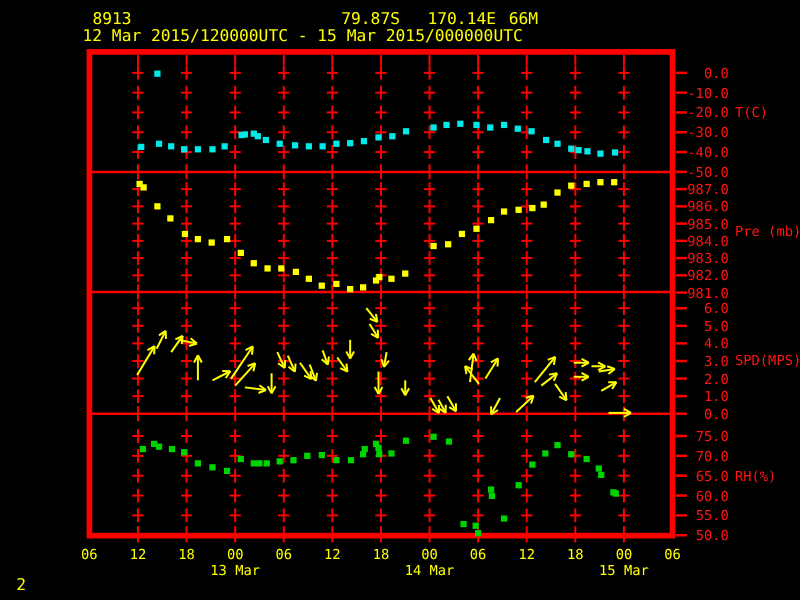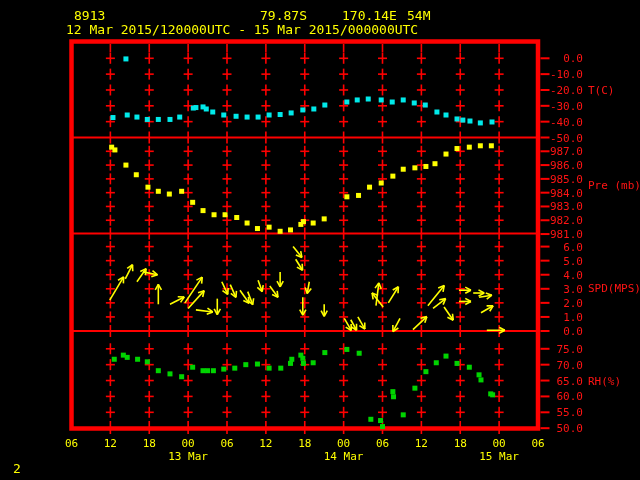--- a/index.html
+++ b/index.html
@@ -9,23 +9,23 @@
   .corner{position:absolute;left:13px;top:461px;color:#ffff00;font-size:13px;}
   svg{position:absolute;left:0;top:0;}
   svg text{font-family:"DejaVu Sans Mono",monospace;}
 </style>
 </head>
 <body>
 
 <div class="screen">
   <div class="hdr">
     <span style="left:74px;top:9px">8913</span>
-    <span style="left:260px;top:9px">79.87S</span>
+    <span style="left:273px;top:9px">79.87S</span>
     <span style="left:342px;top:9px">170.14E</span>
-    <span style="left:407px;top:9px">54M</span>
+    <span style="left:407px;top:9px">66M</span>
     <span style="left:66px;top:23px">12 Mar 2015/120000UTC - 15 Mar 2015/000000UTC</span>
   </div>
 
   <svg id="chart" width="640" height="480">
       <line x1="110.375" y1="44" x2="110.375" y2="52.5" stroke="#ff0000" stroke-width="1.6"></line>
       <line x1="110.375" y1="421" x2="110.375" y2="434" stroke="#ff0000" stroke-width="1.6"></line>
       <line x1="110.375" y1="131.5" x2="110.375" y2="143.5" stroke="#ff0000" stroke-width="1.6"></line>
       <line x1="110.375" y1="227.5" x2="110.375" y2="239.5" stroke="#ff0000" stroke-width="1.6"></line>
       <line x1="110.375" y1="325" x2="110.375" y2="337" stroke="#ff0000" stroke-width="1.6"></line>
       <line x1="105.875" y1="58.29207920792079" x2="114.875" y2="58.29207920792079" stroke="#ff0000" stroke-width="1.6"></line>

